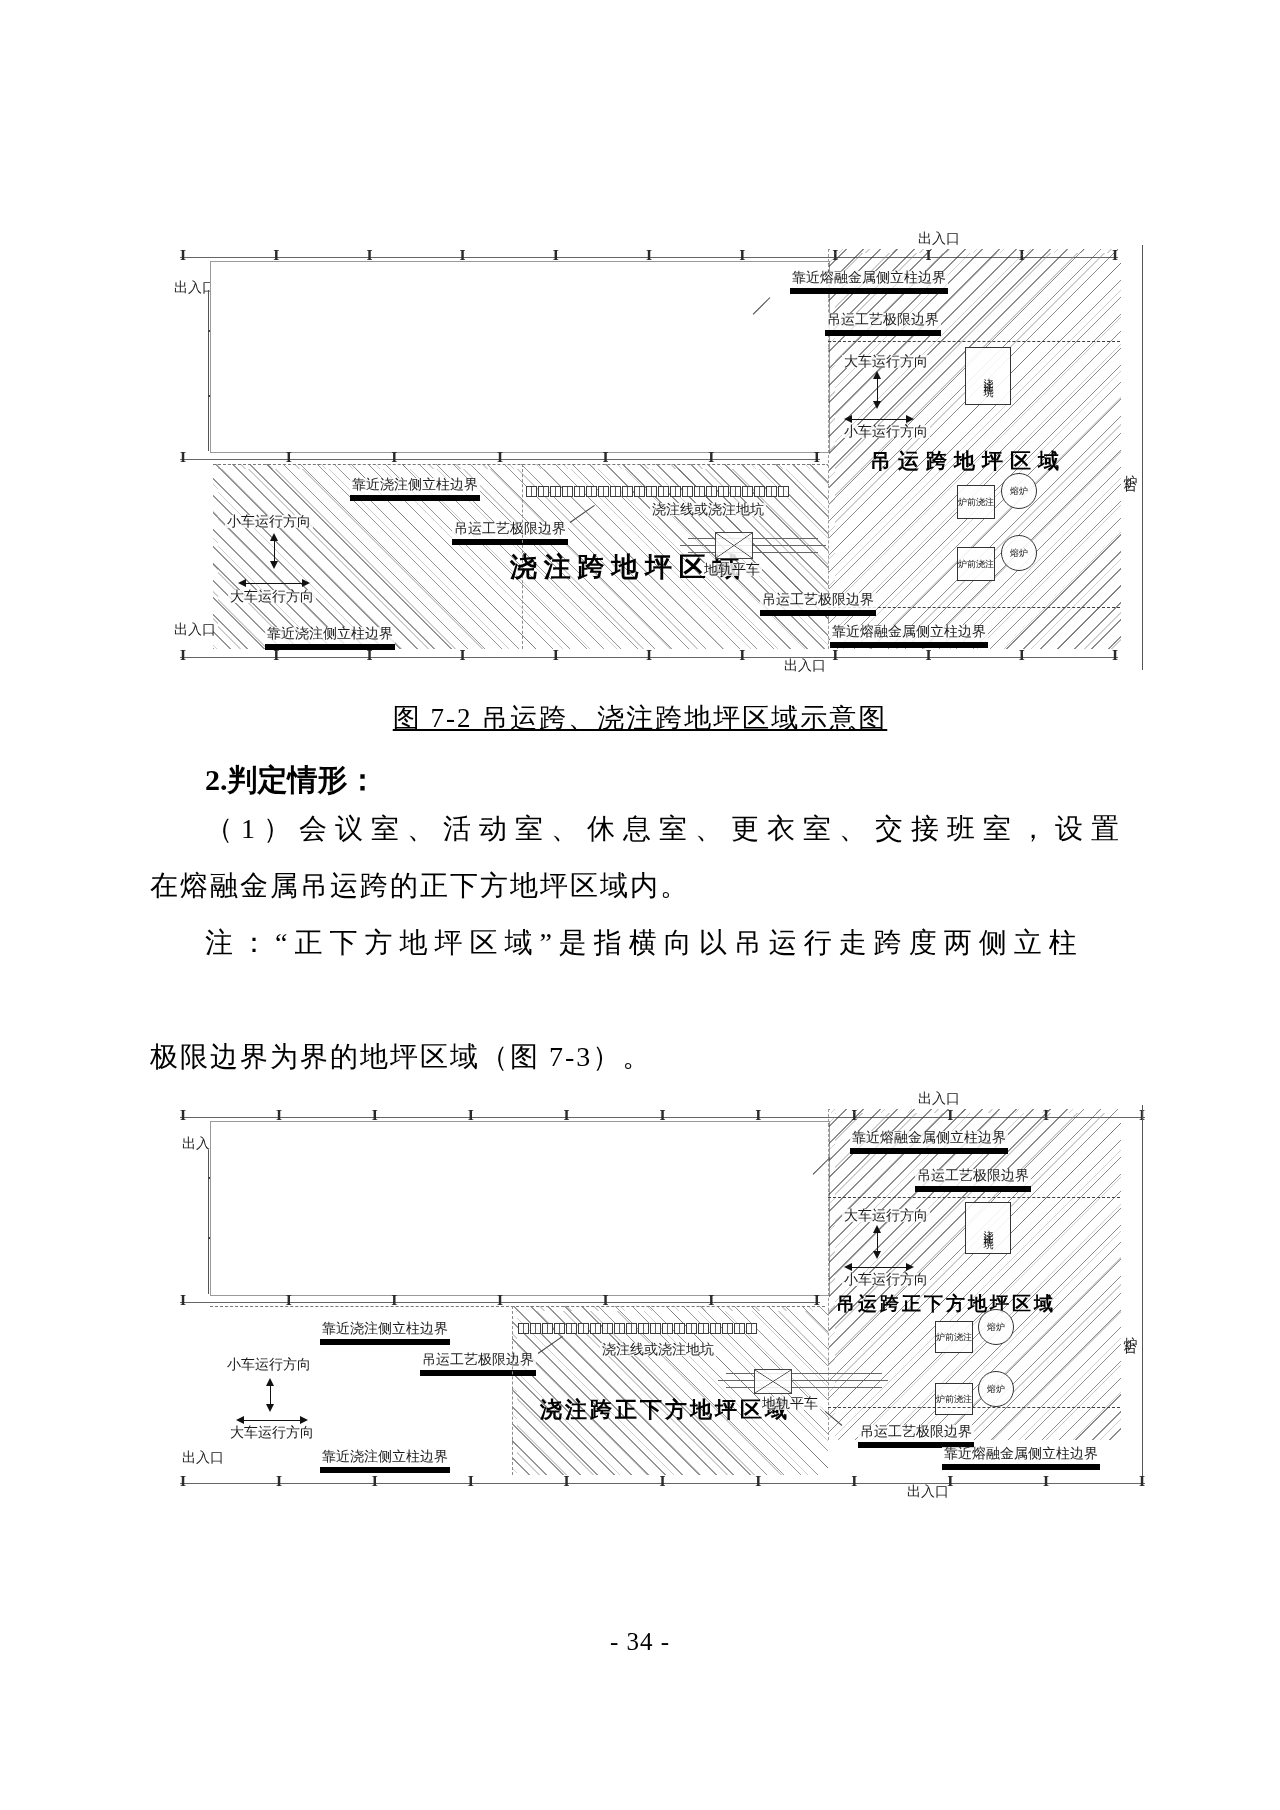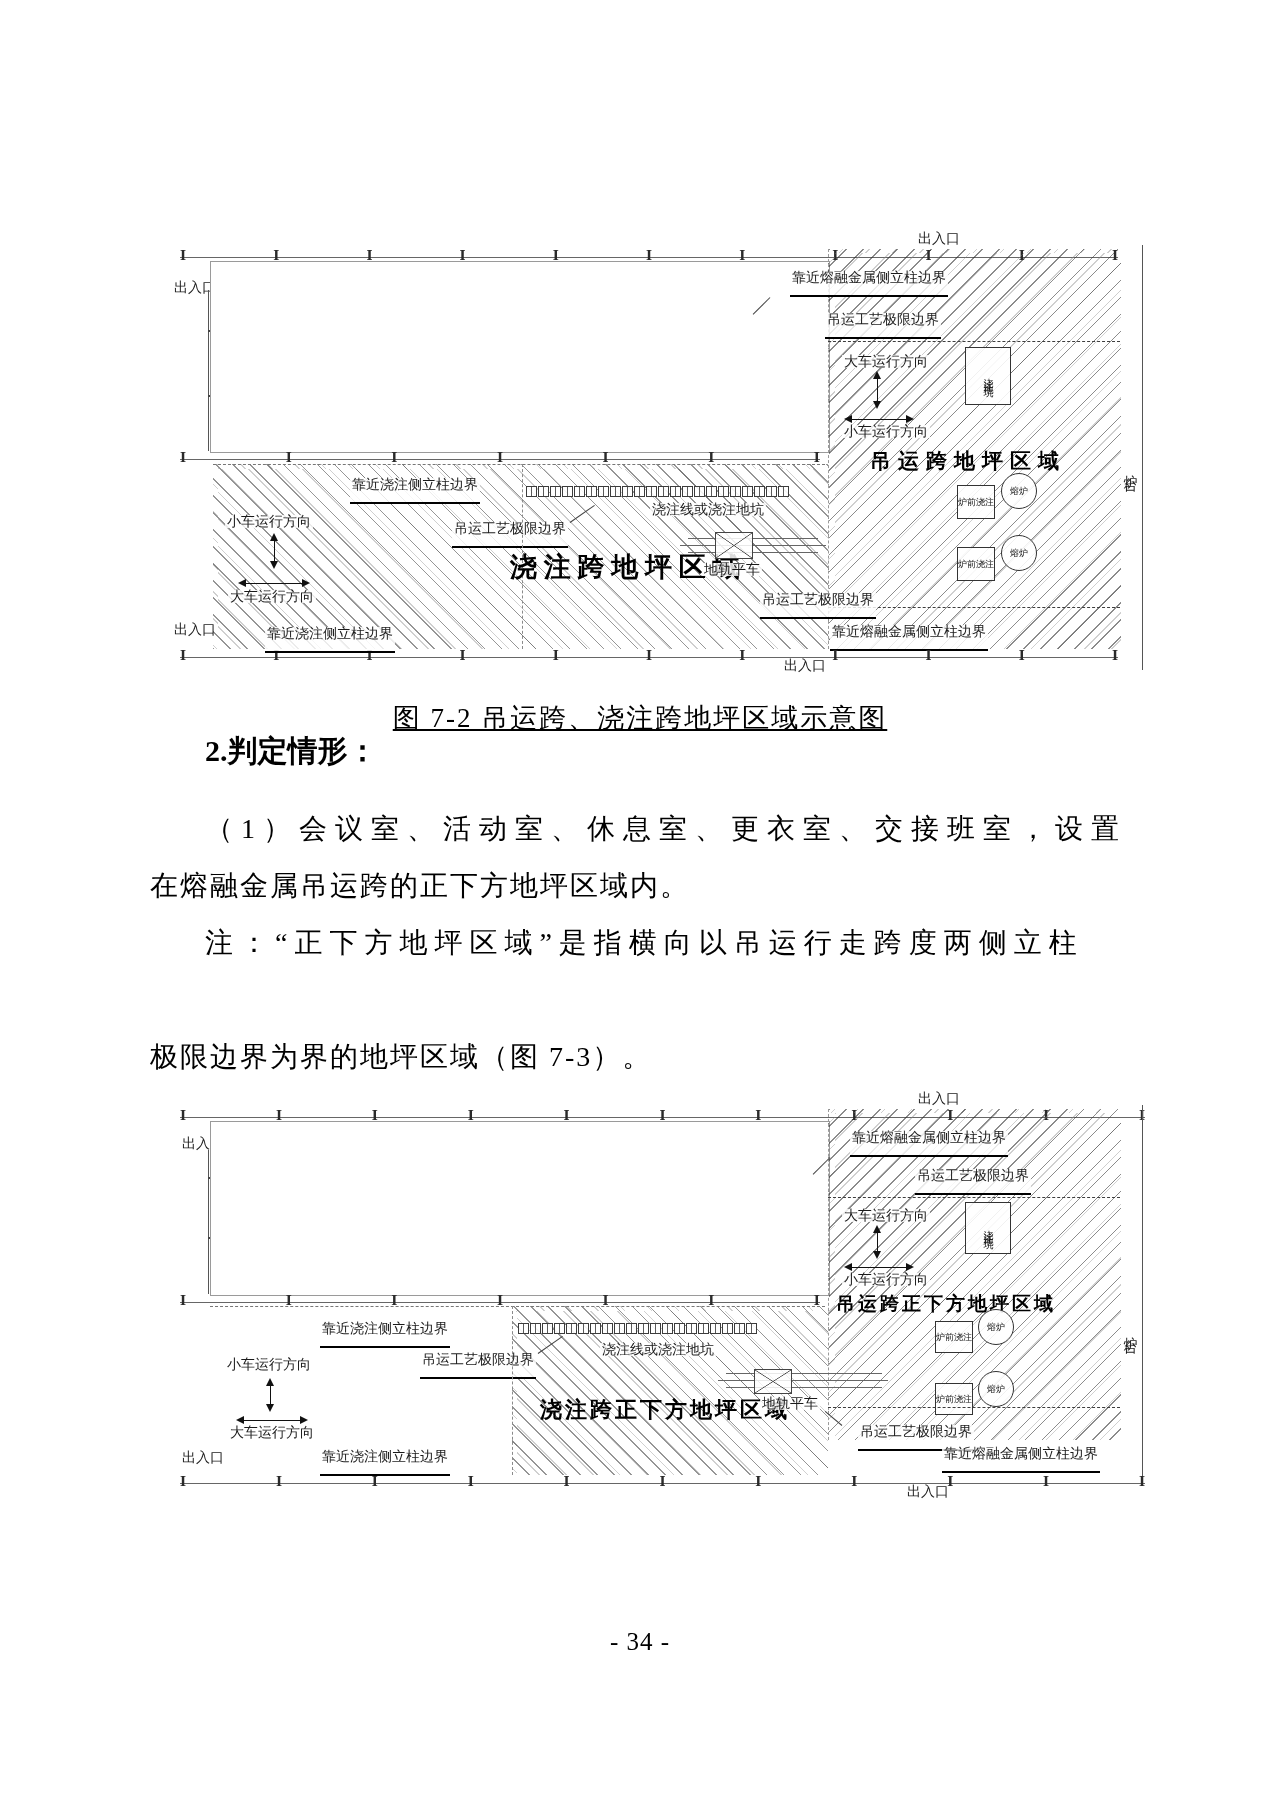--- a/index.html
+++ b/index.html
@@ -27,21 +27,21 @@
   .htick{position:absolute;width:9px;height:0;border-top:2px solid #444;}
   
   .cols{position:absolute;display:flex;justify-content:space-between;align-items:center;
         font-family:"DejaVu Serif",serif;font-weight:bold;font-size:13px;color:#2a2a2a;
         height:14px;line-height:14px;
         background:linear-gradient(#666,#666) 0 60%/100% 1px no-repeat;}
   .cols span{display:inline-block;transform:scaleY(.95);}
   
   .lbl{position:absolute;font-size:14px;line-height:13px;white-space:nowrap;color:#1a1a1a;
        background:rgba(255,255,255,.82);padding:0 2px;}
-  .lbl.u{border-bottom:2px solid #000000;padding-bottom:11px;}
+  .lbl.u{border-bottom:6px solid #000000;padding-bottom:4px;}
   .lbl.nobg{background:transparent;}
   .big{position:absolute;font-weight:bold;color:#000;white-space:nowrap;background:transparent;}
   .vtext{writing-mode:vertical-rl;letter-spacing:3px;}
   
   .bx{position:absolute;border:1px solid #333;background:rgba(255,255,255,.88);
       display:flex;align-items:center;justify-content:center;font-size:9px;line-height:10px;
       text-align:center;color:#111;box-sizing:border-box;}
   .bx.circ{border-radius:50%;font-family:Liberation Serif, serif;}
   .bx.pit{font-size:10px;}
   .xbox{position:absolute;border:1px solid #444;background:
@@ -187,21 +187,21 @@
         <span>I</span>
         <span>I</span>
       </div>
     <div class="lbl nobg" style="left:2px;top:388px;">出入口</div>
     <div class="lbl u" style="left:95px;top:392px;">靠近浇注侧立柱边界</div>
     <div class="lbl nobg" style="left:612px;top:424px;">出入口</div>
   </div>
 
   <div class="cap" style="top:700px;text-decoration:underline;">图 7-2  吊运跨、浇注跨地坪区域示意图</div>
 
-  <div class="hd" style="left:205px;top:731px;">2.判定情形：</div>
+  <div class="hd" style="left:205px;top:760px;">2.判定情形：</div>
   <div class="bl" style="left:205px;top:810px;letter-spacing:8px;">（1）会议室、活动室、休息室、更衣室、交接班室，设置</div>
   <div class="bl" style="left:150px;top:867px;letter-spacing:2px;">在熔融金属吊运跨的正下方地坪区域内。</div>
   <div class="bl" style="left:205px;top:924px;letter-spacing:7px;">注：“正下方地坪区域”是指横向以吊运行走跨度两侧立柱</div>
   <div class="bl" style="left:150px;top:1038px;letter-spacing:2px;">极限边界为界的地坪区域（图 7-3）。</div>
 
   <div class="diagram" style="left:170px;top:1095px;width:985px;height:410px;">
 
     <div class="cols" style="left:10px;top:14px;width:965px;">
         <span>I</span>
         <span>I</span>

